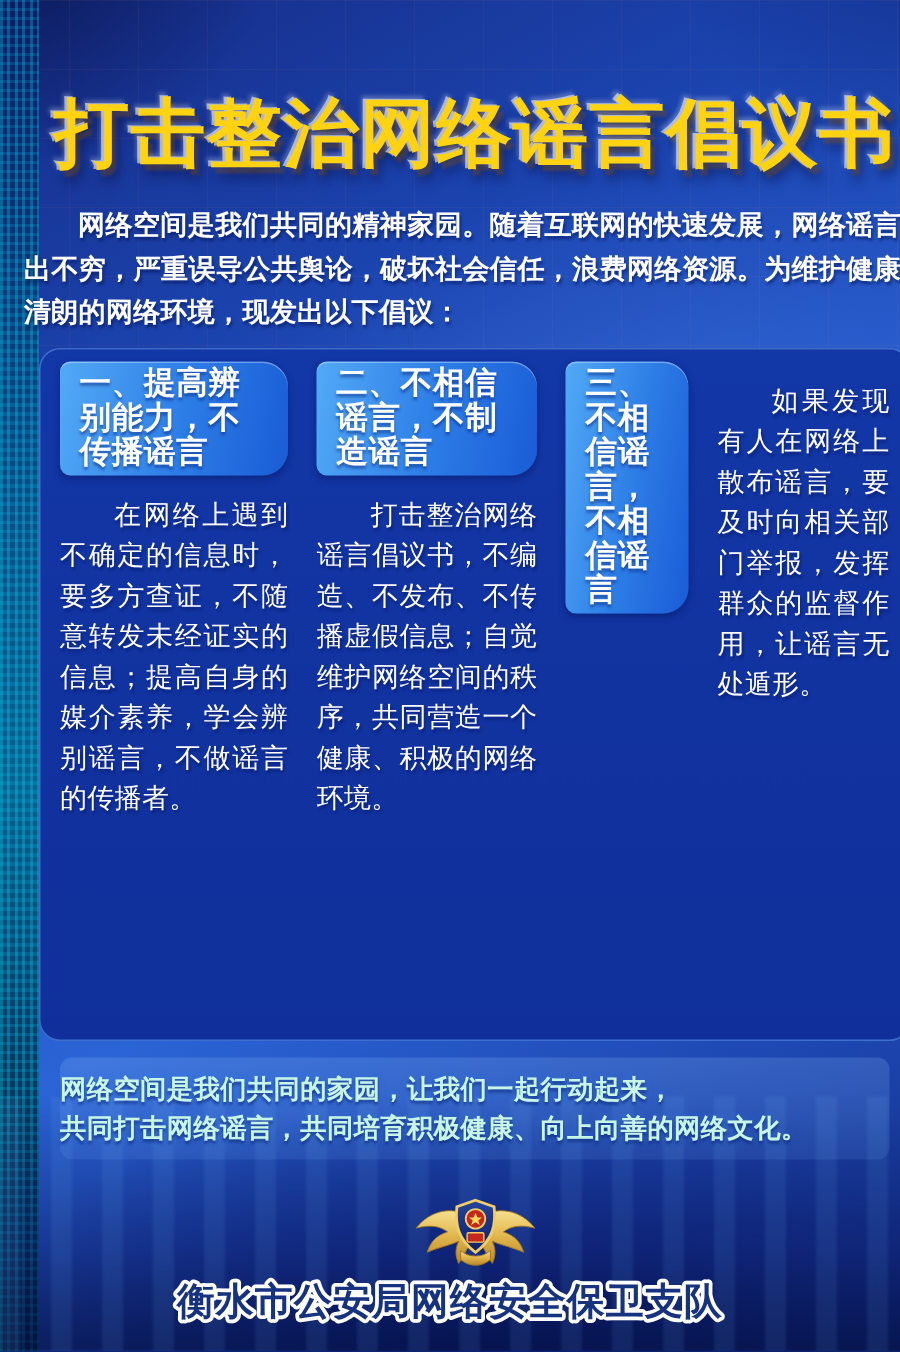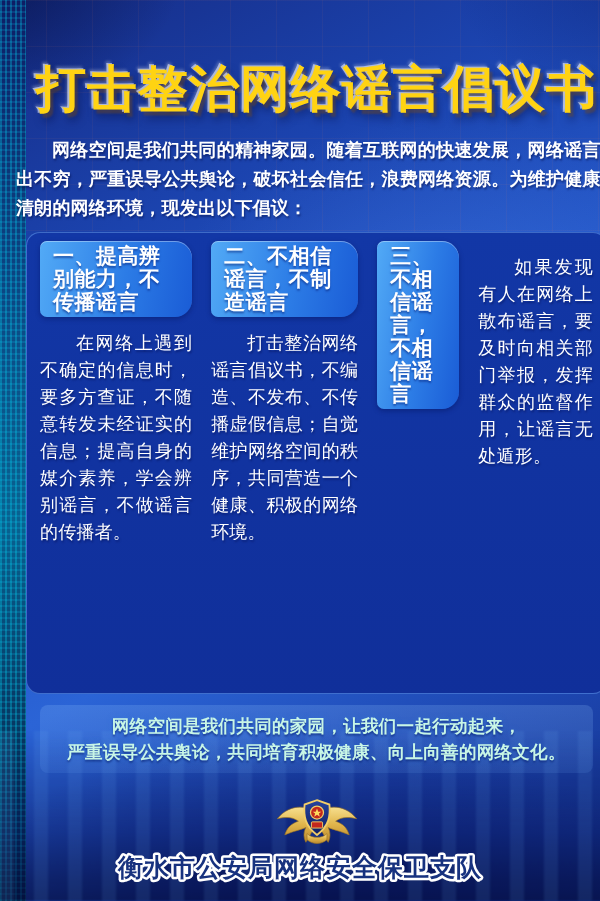--- a/index.html
+++ b/index.html
@@ -94,21 +94,21 @@
     line-height:27px;text-indent:2em;text-align:justify;
     letter-spacing:.2px;
     text-shadow:1px 2px 2px rgba(0,12,70,.45);
   }
 
   .closing-band{
     position:absolute;left:40px;right:40px;top:705px;height:68px;
     background:linear-gradient(180deg, rgba(150,200,255,.20), rgba(120,180,255,.12));
     border-radius:8px;
     display:flex;flex-direction:column;justify-content:center;
-    text-align:center;
+    text-align:left;
   }
   .closing-line{
     color:#c8f6e6;font-size:17.5px;font-weight:800;line-height:26px;
     letter-spacing:.3px;margin:0;
     text-shadow:0 2px 2px rgba(8,30,110,.6), 0 0 6px rgba(40,120,220,.45);
   }
 
   .badge{
     position:absolute;left:50%;top:789px;transform:translateX(-50%);
     width:92px;height:62px;
@@ -153,21 +153,21 @@
     </div>
 
     <div class="section">
       <p class="body-text">如果发现有人在网络上散布谣言，要及时向相关部门举报，发挥群众的监督作用，让谣言无处遁形。</p>
     </div>
 
   </div>
 
   <div class="closing-band">
     <p class="closing-line">网络空间是我们共同的家园，让我们一起行动起来，</p>
-    <p class="closing-line">严重误导公共舆论，共同培育积极健康、向上向善的网络文化。</p>
+    <p class="closing-line">共同打击网络谣言，共同培育积极健康、向上向善的网络文化。</p>
   </div>
 
   <svg class="badge" viewBox="0 0 140 100" aria-hidden="true">
     <defs>
       <linearGradient id="goldGrad" x1="0" y1="0" x2="0" y2="1">
         <stop offset="0" stop-color="#f7df8e"></stop>
         <stop offset=".5" stop-color="#e0b44a"></stop>
         <stop offset="1" stop-color="#b9882e"></stop>
       </linearGradient>
       <linearGradient id="shieldGrad" x1="0" y1="0" x2="0" y2="1">

